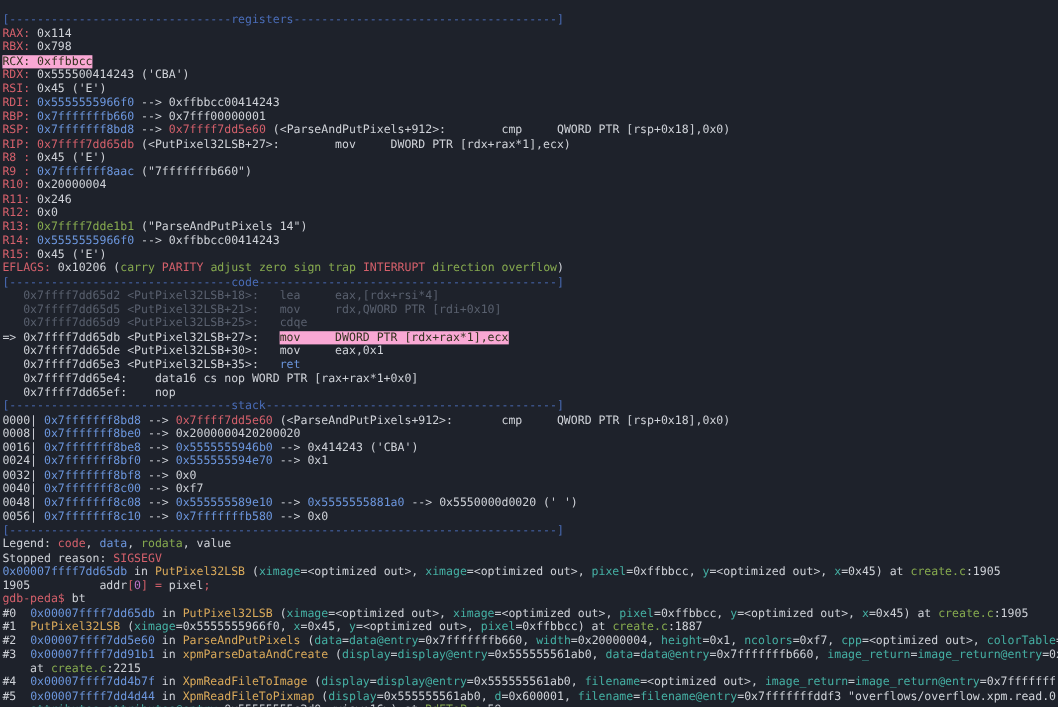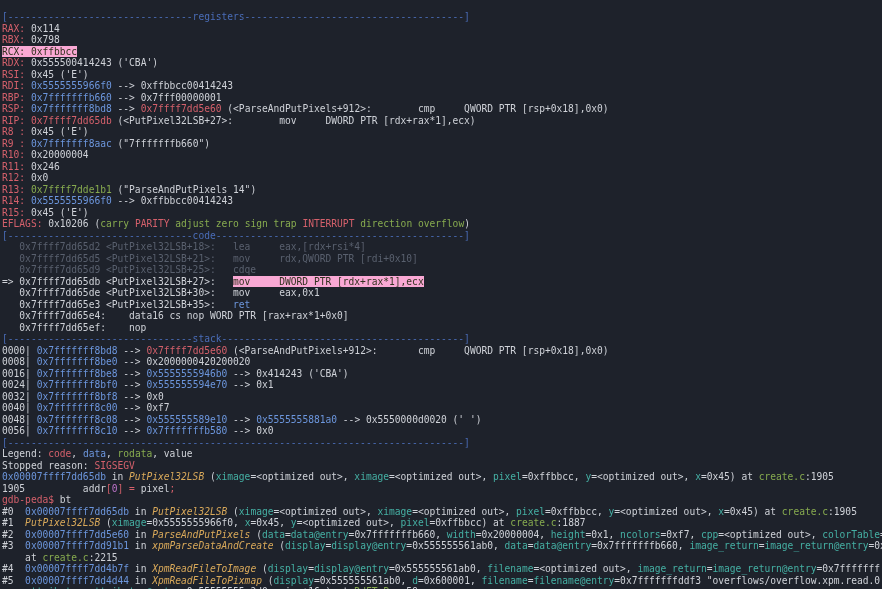--- a/index.html
+++ b/index.html
@@ -15,21 +15,21 @@
     color:#cfd2d8;
     white-space:pre;
   }
   .line{white-space:pre;height:11.5px;}
   .s-w{color:#cfd2d8;}
   .s-h{color:#4a6db8;}
   .s-r{color:#d4606b;}
   .s-b{color:#6c96dd;}
   .s-g{color:#87ab4f;text-align:center;}
   .s-t{color:#45b0a4;}
-  .s-y{color:#d9a95a;font-style:italic;}
+  .s-y{color:#d9a95a;}
   .s-d{color:#59606e;}
   .s-p{color:#bd73c9;}
   .s-hl{background:#f9a8d4;color:#33321f;}
 </style>
 </head>
 <body>
 
 <div>
   <pre class="term" id="term"><div class="line"><span class="s-h">[--------------------------------registers--------------------------------------]</span></div><div class="line"><span class="s-r">RAX:</span><span class="s-w"> 0x114</span></div><div class="line"><span class="s-r">RBX:</span><span class="s-w"> 0x798</span></div><div class="line"><span class="s-hl">RCX: 0xffbbcc</span></div><div class="line"><span class="s-r">RDX:</span><span class="s-w"> 0x555500414243 ('CBA')</span></div><div class="line"><span class="s-r">RSI:</span><span class="s-w"> 0x45 ('E')</span></div><div class="line"><span class="s-r">RDI:</span><span class="s-w"> </span><span class="s-b">0x5555555966f0</span><span class="s-w"> --&gt; 0xffbbcc00414243</span></div><div class="line"><span class="s-r">RBP:</span><span class="s-w"> </span><span class="s-b">0x7fffffffb660</span><span class="s-w"> --&gt; 0x7fff00000001</span></div><div class="line"><span class="s-r">RSP:</span><span class="s-w"> </span><span class="s-b">0x7fffffff8bd8</span><span class="s-w"> --&gt; </span><span class="s-r">0x7ffff7dd5e60</span><span class="s-w"> (&lt;ParseAndPutPixels+912&gt;:        cmp     QWORD PTR [rsp+0x18],0x0)</span></div><div class="line"><span class="s-r">RIP:</span><span class="s-w"> </span><span class="s-r">0x7ffff7dd65db</span><span class="s-w"> (&lt;PutPixel32LSB+27&gt;:        mov     DWORD PTR [rdx+rax*1],ecx)</span></div><div class="line"><span class="s-r">R8 :</span><span class="s-w"> 0x45 ('E')</span></div><div class="line"><span class="s-r">R9 :</span><span class="s-w"> </span><span class="s-b">0x7fffffff8aac</span><span class="s-w"> ("7fffffffb660")</span></div><div class="line"><span class="s-r">R10:</span><span class="s-w"> 0x20000004</span></div><div class="line"><span class="s-r">R11:</span><span class="s-w"> 0x246</span></div><div class="line"><span class="s-r">R12:</span><span class="s-w"> 0x0</span></div><div class="line"><span class="s-r">R13:</span><span class="s-w"> </span><span class="s-g">0x7ffff7dde1b1</span><span class="s-w"> ("ParseAndPutPixels 14")</span></div><div class="line"><span class="s-r">R14:</span><span class="s-w"> </span><span class="s-b">0x5555555966f0</span><span class="s-w"> --&gt; 0xffbbcc00414243</span></div><div class="line"><span class="s-r">R15:</span><span class="s-w"> 0x45 ('E')</span></div><div class="line"><span class="s-r">EFLAGS:</span><span class="s-w"> 0x10206 (</span><span class="s-g">carry</span><span class="s-w"> </span><span class="s-r">PARITY</span><span class="s-w"> </span><span class="s-g">adjust</span><span class="s-w"> </span><span class="s-g">zero</span><span class="s-w"> </span><span class="s-g">sign</span><span class="s-w"> </span><span class="s-g">trap</span><span class="s-w"> </span><span class="s-r">INTERRUPT</span><span class="s-w"> </span><span class="s-g">direction</span><span class="s-w"> </span><span class="s-g">overflow</span><span class="s-w">)</span></div><div class="line"><span class="s-h">[--------------------------------code-------------------------------------------]</span></div><div class="line"><span class="s-d">   0x7ffff7dd65d2 &lt;PutPixel32LSB+18&gt;:   lea     eax,[rdx+rsi*4]</span></div><div class="line"><span class="s-d">   0x7ffff7dd65d5 &lt;PutPixel32LSB+21&gt;:   mov     rdx,QWORD PTR [rdi+0x10]</span></div><div class="line"><span class="s-d">   0x7ffff7dd65d9 &lt;PutPixel32LSB+25&gt;:   cdqe</span></div><div class="line"><span class="s-w">=&gt; 0x7ffff7dd65db &lt;PutPixel32LSB+27&gt;:   </span><span class="s-hl">mov     DWORD PTR [rdx+rax*1],ecx</span></div><div class="line"><span class="s-w">   0x7ffff7dd65de &lt;PutPixel32LSB+30&gt;:   mov     eax,0x1</span></div><div class="line"><span class="s-w">   0x7ffff7dd65e3 &lt;PutPixel32LSB+35&gt;:   </span><span class="s-b">ret</span></div><div class="line"><span class="s-w">   0x7ffff7dd65e4:    data16 cs nop WORD PTR [rax+rax*1+0x0]</span></div><div class="line"><span class="s-w">   0x7ffff7dd65ef:    nop</span></div><div class="line"><span class="s-h">[--------------------------------stack------------------------------------------]</span></div><div class="line"><span class="s-w">0000| </span><span class="s-b">0x7fffffff8bd8</span><span class="s-w"> --&gt; </span><span class="s-r">0x7ffff7dd5e60</span><span class="s-w"> (&lt;ParseAndPutPixels+912&gt;:       cmp     QWORD PTR [rsp+0x18],0x0)</span></div><div class="line"><span class="s-w">0008| </span><span class="s-b">0x7fffffff8be0</span><span class="s-w"> --&gt; 0x2000000420200020</span></div><div class="line"><span class="s-w">0016| </span><span class="s-b">0x7fffffff8be8</span><span class="s-w"> --&gt; </span><span class="s-b">0x5555555946b0</span><span class="s-w"> --&gt; 0x414243 ('CBA')</span></div><div class="line"><span class="s-w">0024| </span><span class="s-b">0x7fffffff8bf0</span><span class="s-w"> --&gt; </span><span class="s-b">0x555555594e70</span><span class="s-w"> --&gt; 0x1</span></div><div class="line"><span class="s-w">0032| </span><span class="s-b">0x7fffffff8bf8</span><span class="s-w"> --&gt; 0x0</span></div><div class="line"><span class="s-w">0040| </span><span class="s-b">0x7fffffff8c00</span><span class="s-w"> --&gt; 0xf7</span></div><div class="line"><span class="s-w">0048| </span><span class="s-b">0x7fffffff8c08</span><span class="s-w"> --&gt; </span><span class="s-b">0x555555589e10</span><span class="s-w"> --&gt; </span><span class="s-b">0x5555555881a0</span><span class="s-w"> --&gt; 0x5550000d0020 (' ')</span></div><div class="line"><span class="s-w">0056| </span><span class="s-b">0x7fffffff8c10</span><span class="s-w"> --&gt; </span><span class="s-b">0x7fffffffb580</span><span class="s-w"> --&gt; 0x0</span></div><div class="line"><span class="s-h">[-------------------------------------------------------------------------------]</span></div><div class="line"><span class="s-w">Legend: </span><span class="s-r">code</span><span class="s-w">, </span><span class="s-b">data</span><span class="s-w">, </span><span class="s-g">rodata</span><span class="s-w">, value</span></div><div class="line"><span class="s-w">Stopped reason: </span><span class="s-r">SIGSEGV</span></div><div class="line"><span class="s-b">0x00007ffff7dd65db</span><span class="s-w"> in </span><span class="s-y">PutPixel32LSB</span><span class="s-w"> (</span><span class="s-t">ximage</span><span class="s-w">=&lt;optimized out&gt;, </span><span class="s-t">ximage</span><span class="s-w">=&lt;optimized out&gt;, </span><span class="s-t">pixel</span><span class="s-w">=0xffbbcc, </span><span class="s-t">y</span><span class="s-w">=&lt;optimized out&gt;, </span><span class="s-t">x</span><span class="s-w">=0x45) at </span><span class="s-g">create.c</span><span class="s-w">:1905</span></div><div class="line"><span class="s-w">1905          addr</span><span class="s-r">[</span><span class="s-p">0</span><span class="s-r">]</span><span class="s-w"> </span><span class="s-r">=</span><span class="s-w"> pixel</span><span class="s-r">;</span></div><div class="line"><span class="s-r">gdb-peda$</span><span class="s-w"> bt</span></div><div class="line"><span class="s-w">#0  </span><span class="s-b">0x00007ffff7dd65db</span><span class="s-w"> in </span><span class="s-y">PutPixel32LSB</span><span class="s-w"> (</span><span class="s-t">ximage</span><span class="s-w">=&lt;optimized out&gt;, </span><span class="s-t">ximage</span><span class="s-w">=&lt;optimized out&gt;, </span><span class="s-t">pixel</span><span class="s-w">=0xffbbcc, </span><span class="s-t">y</span><span class="s-w">=&lt;optimized out&gt;, </span><span class="s-t">x</span><span class="s-w">=0x45) at </span><span class="s-g">create.c</span><span class="s-w">:1905</span></div><div class="line"><span class="s-w">#1  </span><span class="s-y">PutPixel32LSB</span><span class="s-w"> (</span><span class="s-t">ximage</span><span class="s-w">=0x5555555966f0, </span><span class="s-t">x</span><span class="s-w">=0x45, </span><span class="s-t">y</span><span class="s-w">=&lt;optimized out&gt;, </span><span class="s-t">pixel</span><span class="s-w">=0xffbbcc) at </span><span class="s-g">create.c</span><span class="s-w">:1887</span></div><div class="line"><span class="s-w">#2  </span><span class="s-b">0x00007ffff7dd5e60</span><span class="s-w"> in </span><span class="s-y">ParseAndPutPixels</span><span class="s-w"> (</span><span class="s-t">data</span><span class="s-w">=</span><span class="s-t">data@entry</span><span class="s-w">=0x7fffffffb660, </span><span class="s-t">width</span><span class="s-w">=0x20000004, </span><span class="s-t">height</span><span class="s-w">=0x1, </span><span class="s-t">ncolors</span><span class="s-w">=0xf7, </span><span class="s-t">cpp</span><span class="s-w">=&lt;optimized out&gt;, </span><span class="s-t">colorTable</span><span class="s-w">=</span></div><div class="line"><span class="s-w">#3  </span><span class="s-b">0x00007ffff7dd91b1</span><span class="s-w"> in </span><span class="s-y">xpmParseDataAndCreate</span><span class="s-w"> (</span><span class="s-t">display</span><span class="s-w">=</span><span class="s-t">display@entry</span><span class="s-w">=0x555555561ab0, </span><span class="s-t">data</span><span class="s-w">=</span><span class="s-t">data@entry</span><span class="s-w">=0x7fffffffb660, </span><span class="s-t">image_return</span><span class="s-w">=</span><span class="s-t">image_return@entry</span><span class="s-w">=0x</span></div><div class="line"><span class="s-w">    at </span><span class="s-g">create.c</span><span class="s-w">:2215</span></div><div class="line"><span class="s-w">#4  </span><span class="s-b">0x00007ffff7dd4b7f</span><span class="s-w"> in </span><span class="s-y">XpmReadFileToImage</span><span class="s-w"> (</span><span class="s-t">display</span><span class="s-w">=</span><span class="s-t">display@entry</span><span class="s-w">=0x555555561ab0, </span><span class="s-t">filename</span><span class="s-w">=&lt;optimized out&gt;, </span><span class="s-t">image_return</span><span class="s-w">=</span><span class="s-t">image_return@entry</span><span class="s-w">=0x7fffffff</span></div><div class="line"><span class="s-w">#5  </span><span class="s-b">0x00007ffff7dd4d44</span><span class="s-w"> in </span><span class="s-y">XpmReadFileToPixmap</span><span class="s-w"> (</span><span class="s-t">display</span><span class="s-w">=0x555555561ab0, </span><span class="s-t">d</span><span class="s-w">=0x600001, </span><span class="s-t">filename</span><span class="s-w">=</span><span class="s-t">filename@entry</span><span class="s-w">=0x7fffffffddf3 "overflows/overflow.xpm.read.0</span></div><div class="line"><span class="s-w">    </span><span class="s-t">attributes</span><span class="s-w">=</span><span class="s-t">attributes@entry</span><span class="s-w">=0x55555555c2d0 &lt;view+16&gt;) at </span><span class="s-g">RdFToP.c</span><span class="s-w">:59</span></div></pre>
 </div>

